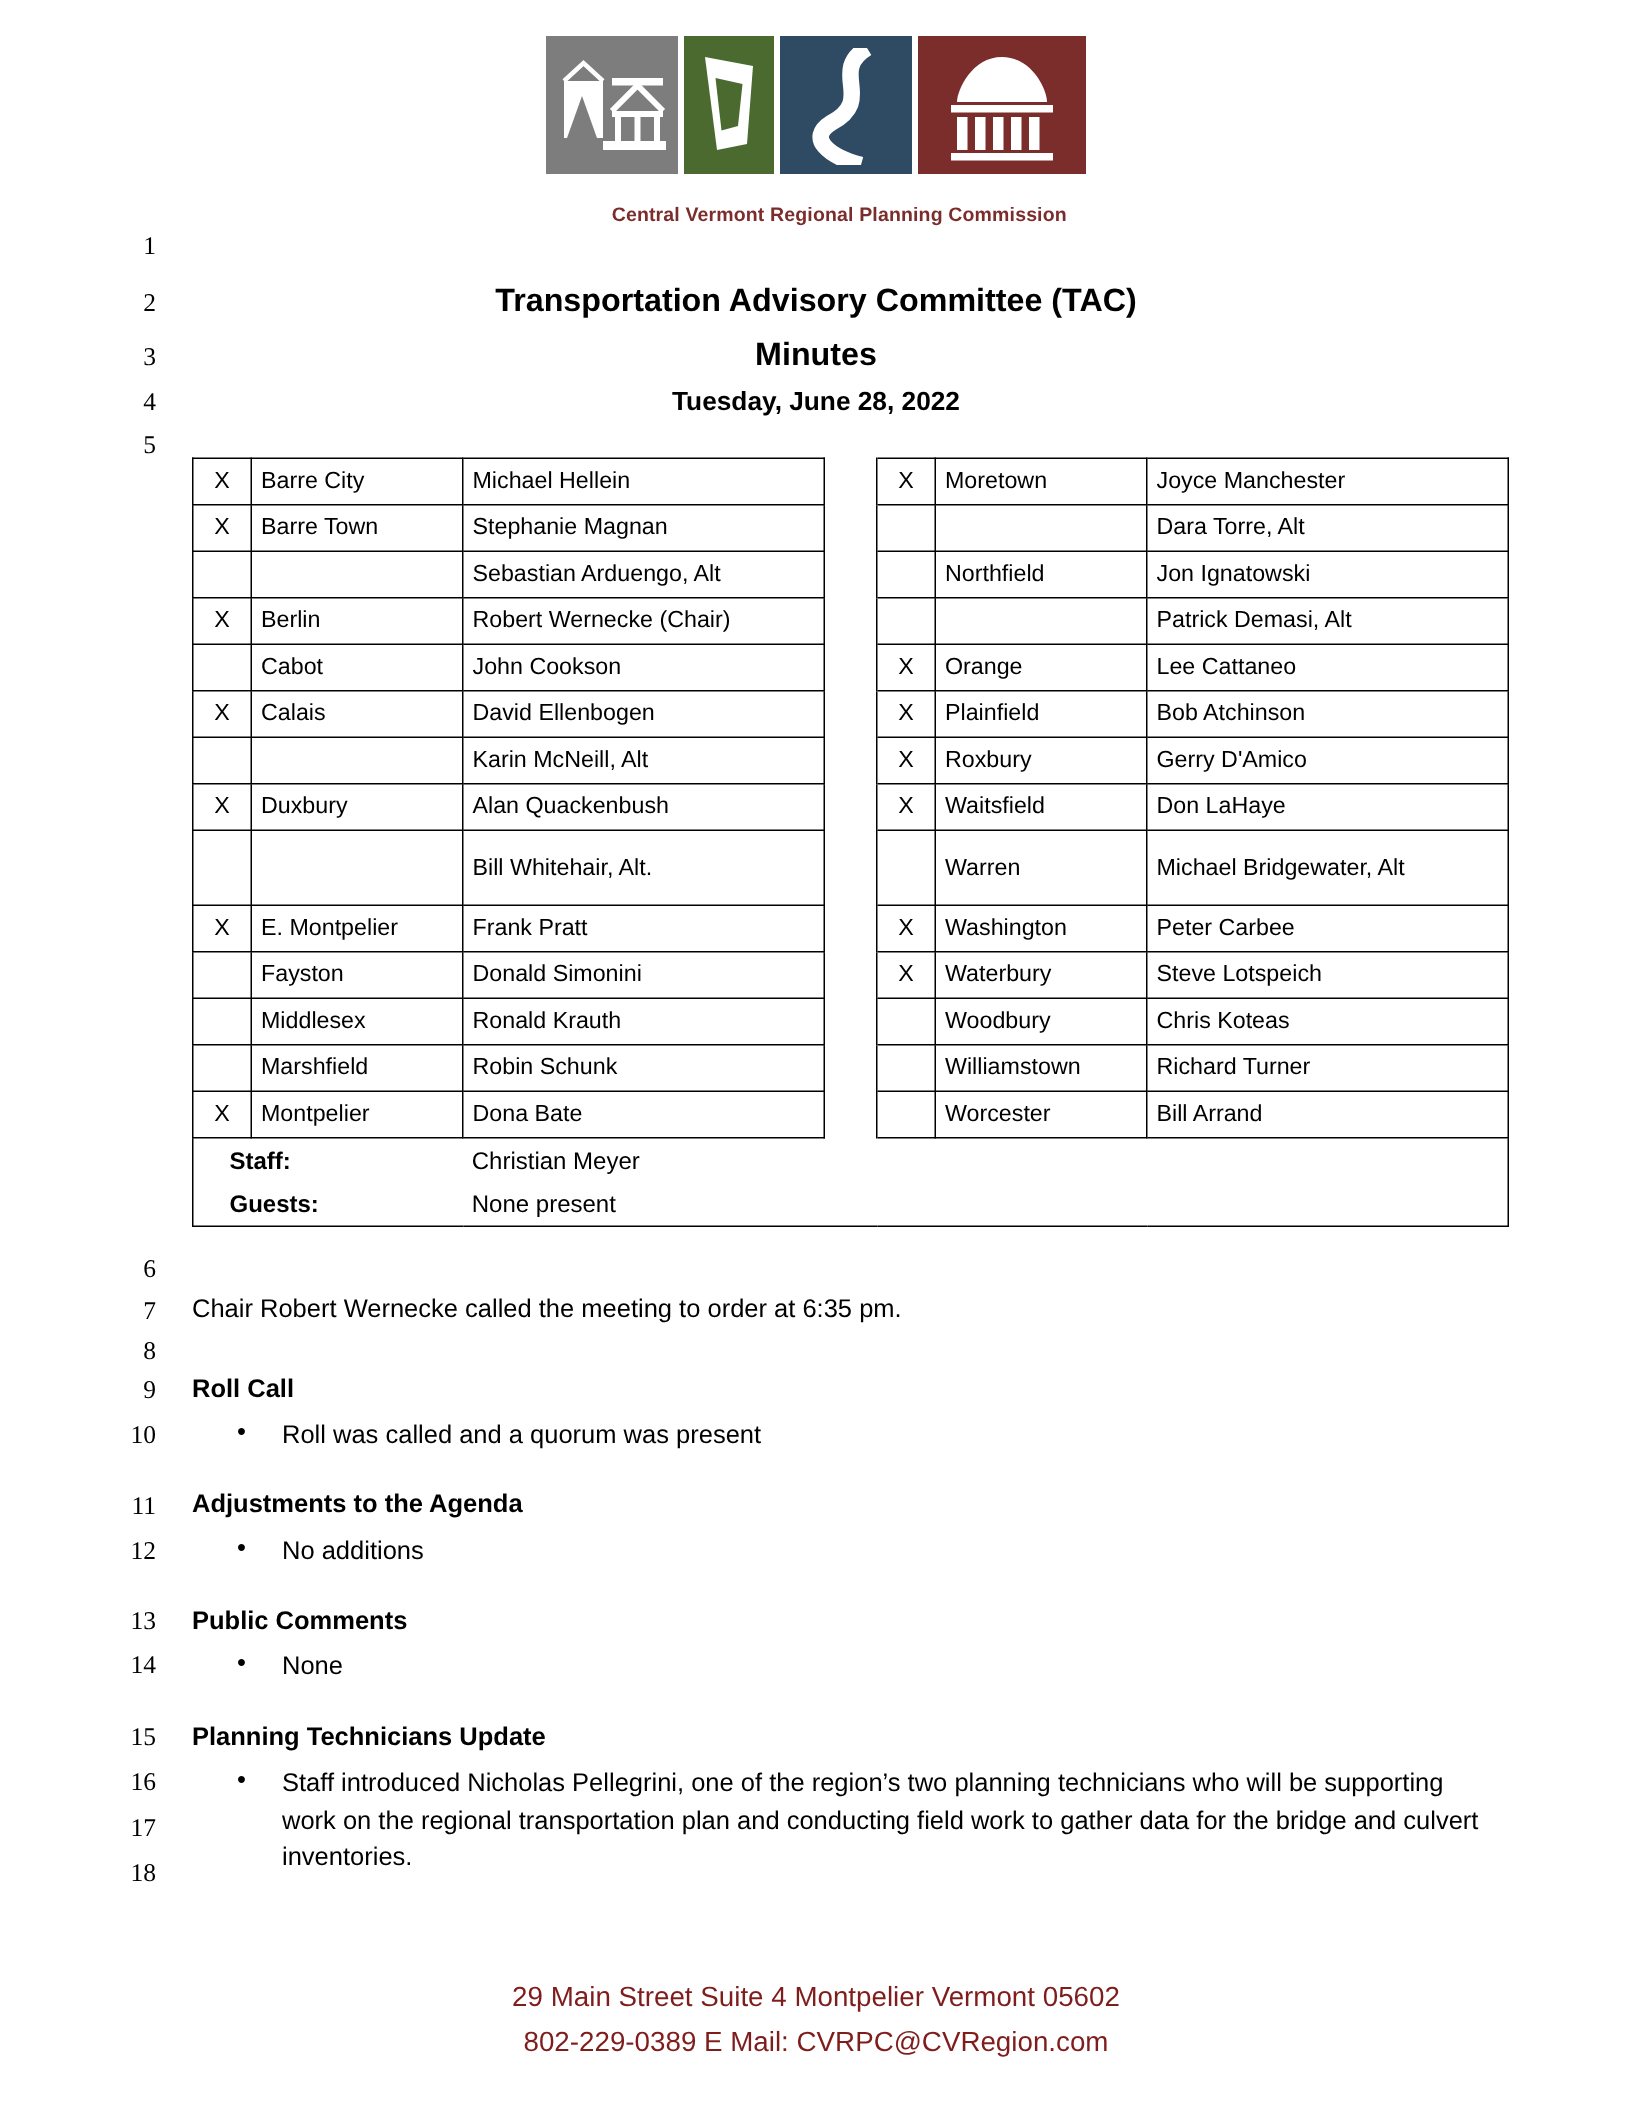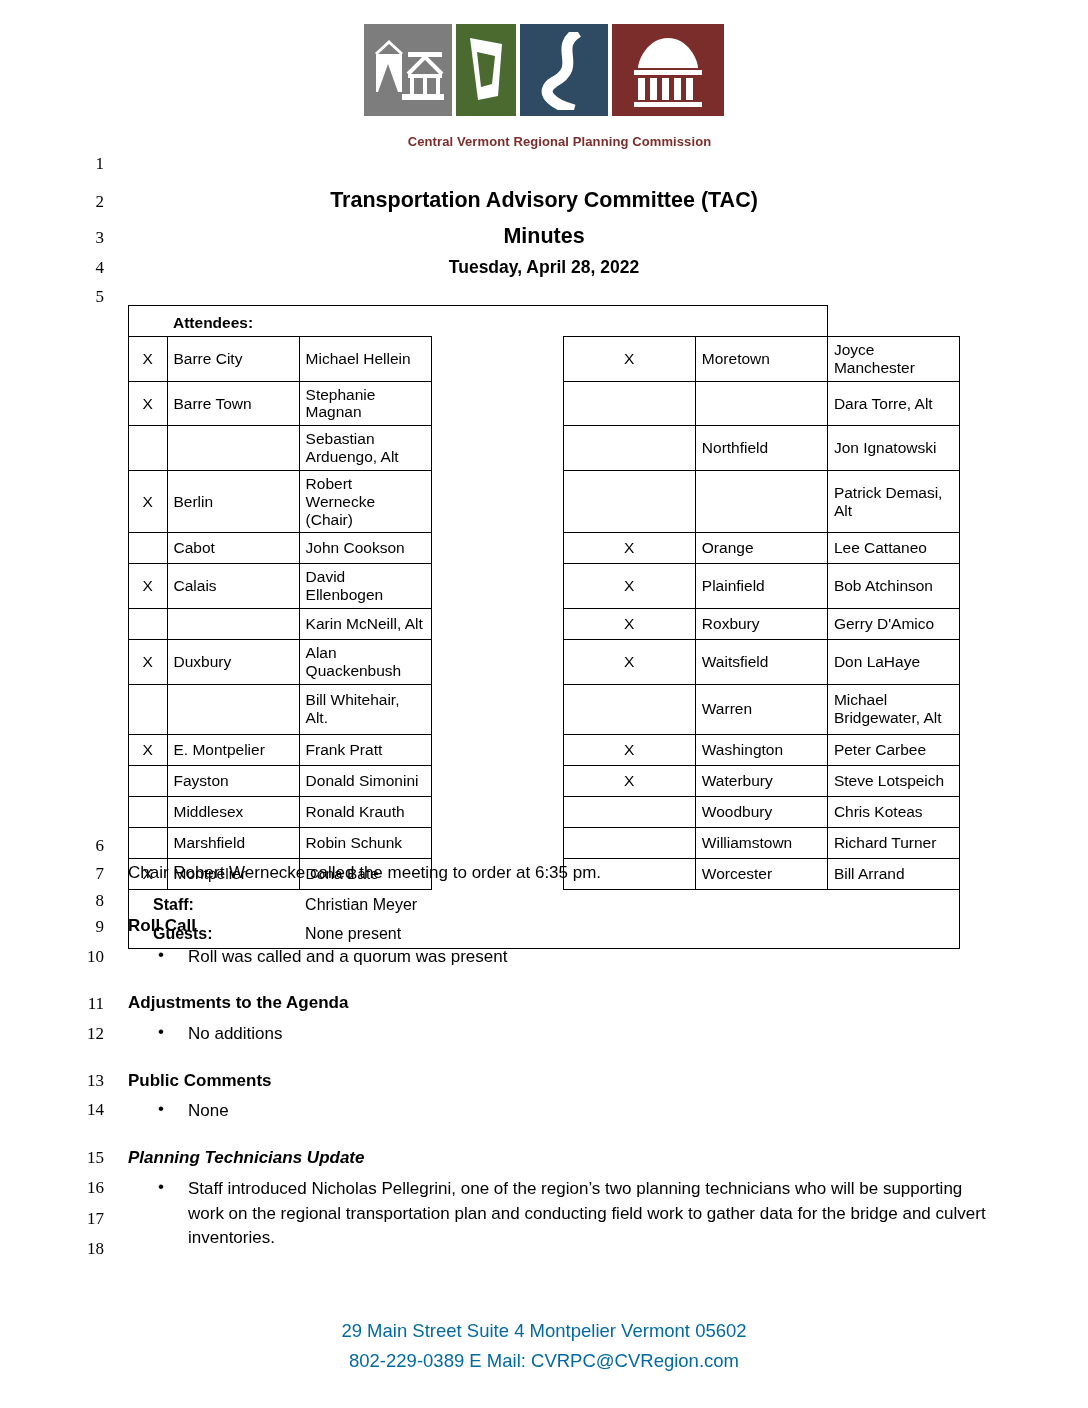--- a/index.html
+++ b/index.html
@@ -179,21 +179,21 @@
     line-height: 1.45;
   }
 
   
   .footer {
     position: absolute;
     left: 0;
     width: 1088px;
     text-align: center;
     font-size: 18.5px;
-    color: #0369a1;
+    color: #7f1d1d;
   }
   .footer.l1 { top: 1320px; }
   .footer.l2 { top: 1350px; }
 </style>
 </head>
 <body>
 
 <div class="page">
 
   <div class="logo-wrap">
@@ -254,28 +254,24 @@
   <div class="linenum" style="left:78px; top:1024px;">12</div>
   <div class="linenum" style="left:78px; top:1071px;">13</div>
   <div class="linenum" style="left:78px; top:1100px;">14</div>
   <div class="linenum" style="left:78px; top:1148px;">15</div>
   <div class="linenum" style="left:78px; top:1178px;">16</div>
   <div class="linenum" style="left:78px; top:1209px;">17</div>
   <div class="linenum" style="left:78px; top:1239px;">18</div>
 
   <div class="title1">Transportation Advisory Committee (TAC)</div>
   <div class="title2">Minutes</div>
-  <div class="title3">Tuesday, April 28, 2022</div>
+  <div class="title3">Tuesday, June 28, 2022</div>
 
   <table class="att-table">
     <tbody>
-        <tr class="hdr-row">
-      <td class="x first"></td>
-      <td colspan="5" class="last">Attendees:</td>
-    </tr>
 
     <tr>
       <td class="x">X</td>
       <td class="town">Barre City</td>
       <td class="person">Michael Hellein</td>
       <td class="gap"></td>
       <td class="x">X</td>
       <td class="town">Moretown</td>
       <td class="person">Joyce Manchester</td>
     </tr>
@@ -421,21 +417,21 @@
     <span class="dot">•</span>
     <span class="btext">No additions</span>
   </div>
 
   <div class="bodytext bold" style="top:1070px;">Public Comments</div>
   <div class="bullet" style="top:1099px;">
     <span class="dot">•</span>
     <span class="btext">None</span>
   </div>
 
-  <div class="bodytext bold" style="top:1147px;font-style:italic;">Planning Technicians Update</div>
+  <div class="bodytext bold" style="top:1147px;">Planning Technicians Update</div>
   <div class="bullet" style="top:1177px;">
     <span class="dot">•</span>
     <span class="btext">Staff introduced Nicholas Pellegrini, one of the region’s two planning technicians who will be supporting work on the regional transportation plan and conducting field work to gather data for the bridge and culvert inventories.</span>
   </div>
 
   <div class="footer l1">29 Main Street  Suite 4  Montpelier  Vermont 05602</div>
   <div class="footer l2">802-229-0389  E Mail: CVRPC@CVRegion.com</div>
 
 </div>
 

